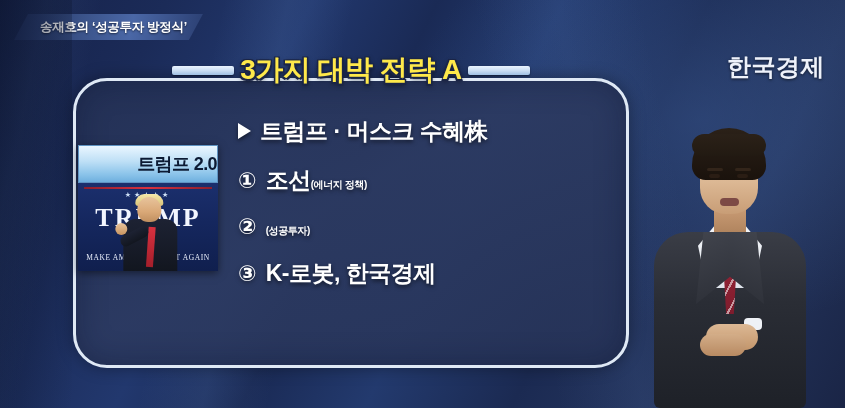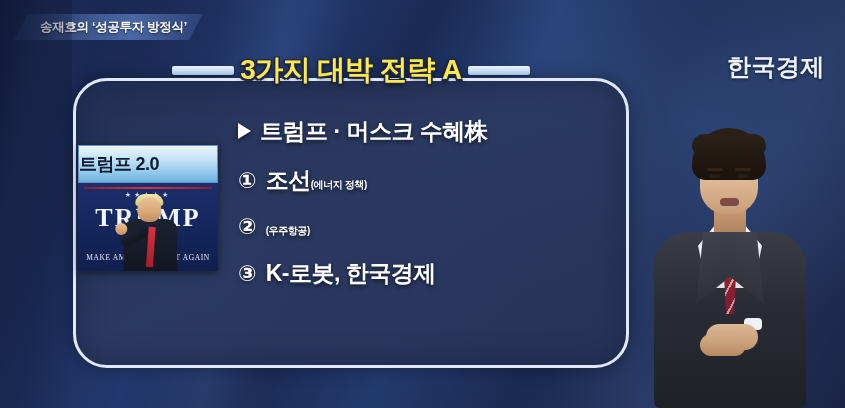--- a/index.html
+++ b/index.html
@@ -82,21 +82,21 @@
   
   .trump-card{
     position:absolute; left:78px; top:145px; width:140px; height:126px;
     box-shadow:0 2px 8px rgba(0,0,0,.5);
     overflow:hidden;
   }
   .trump-head{
     height:38px; width:100%;
     background:linear-gradient(180deg,#eaf6ff 0%,#bfe0f6 42%,#8cc4ea 78%,#6fb0de 100%);
     border:1px solid #5f93c2;
-    display:flex; align-items:center; justify-content:flex-start;
+    display:flex; align-items:center; justify-content:flex-end;
   }
   .trump-head span{
     color:#0c1a33; font-size:18px; font-weight:bold; letter-spacing:-.6px;
   }
   .trump-body{
     position:relative; height:88px; width:100%;
     background:linear-gradient(180deg,#1b2f6d 0%,#15275e 45%,#101f4e 100%);
     overflow:hidden;
   }
   .stars{
@@ -297,21 +297,21 @@
     </div>
 
     <div class="row">
       <span class="num">①</span>
       <span class="t-main">조선</span>
       <span class="t-sub">(에너지 정책)</span>
     </div>
 
     <div class="row">
       <span class="num">②</span>
-      <span class="t-sub">(우주항공)</span>
+      <span class="t-sub">(성공투자)</span>
     </div>
 
     <div class="row">
       <span class="num">③</span>
       <span class="t-main">K-로봇, 한국경제</span>
       <span class="t-sub"></span>
     </div>
 
   </div>
 

